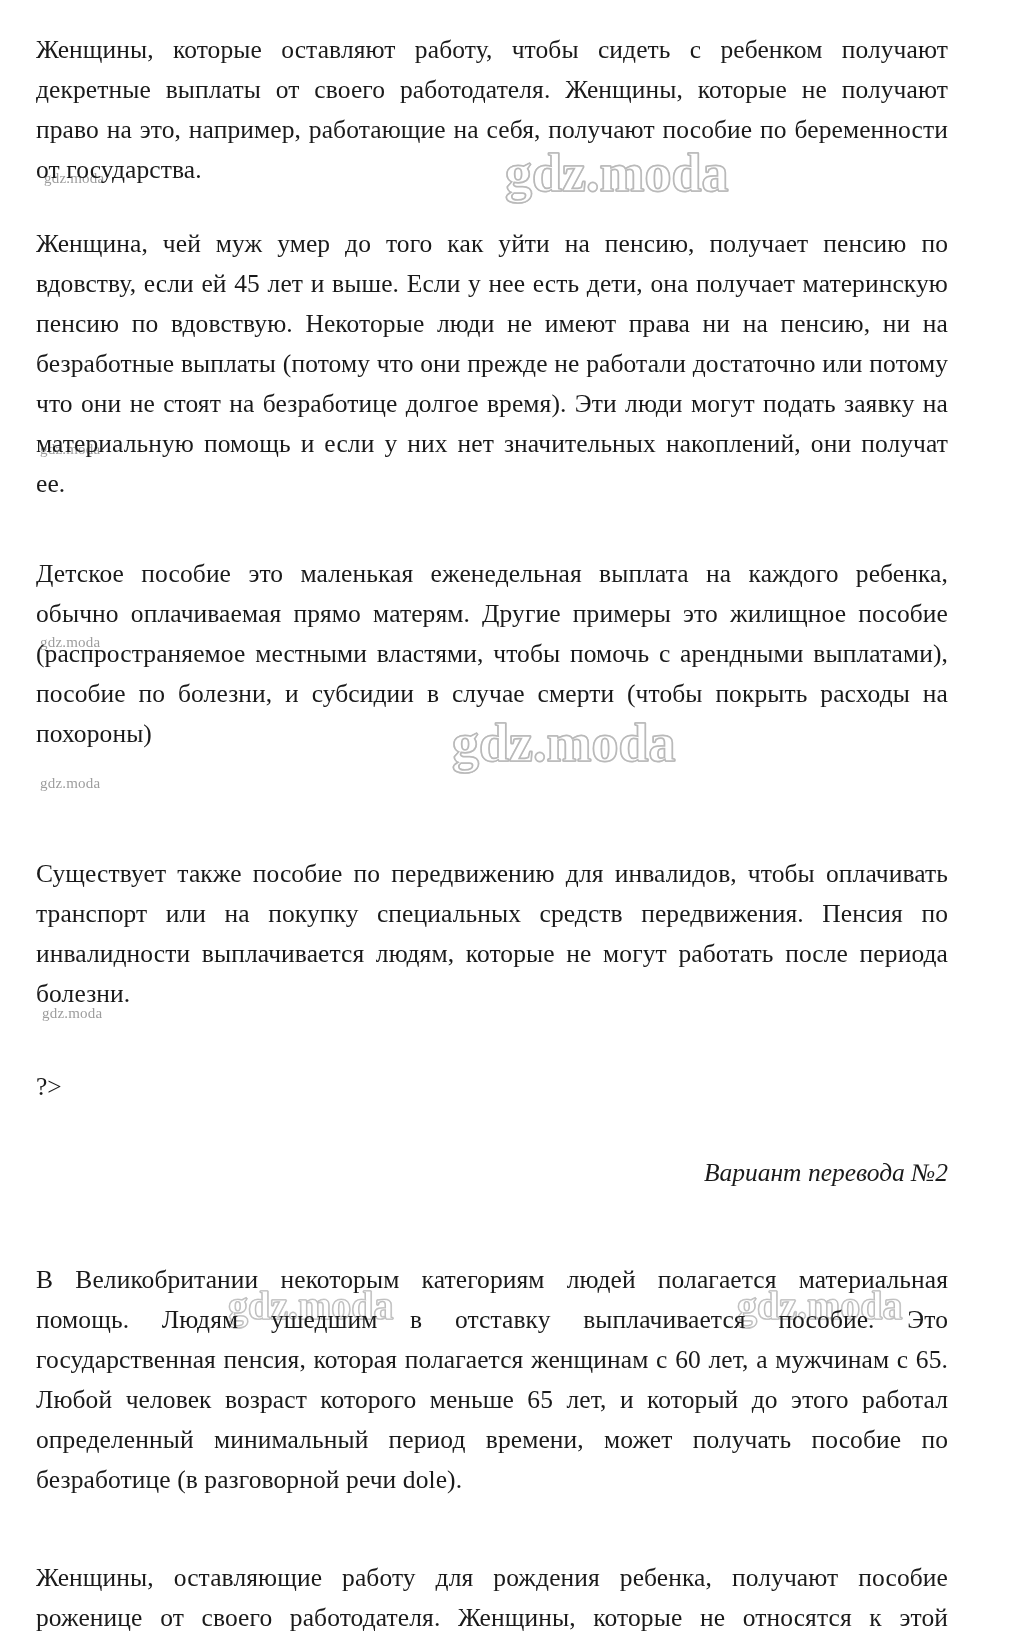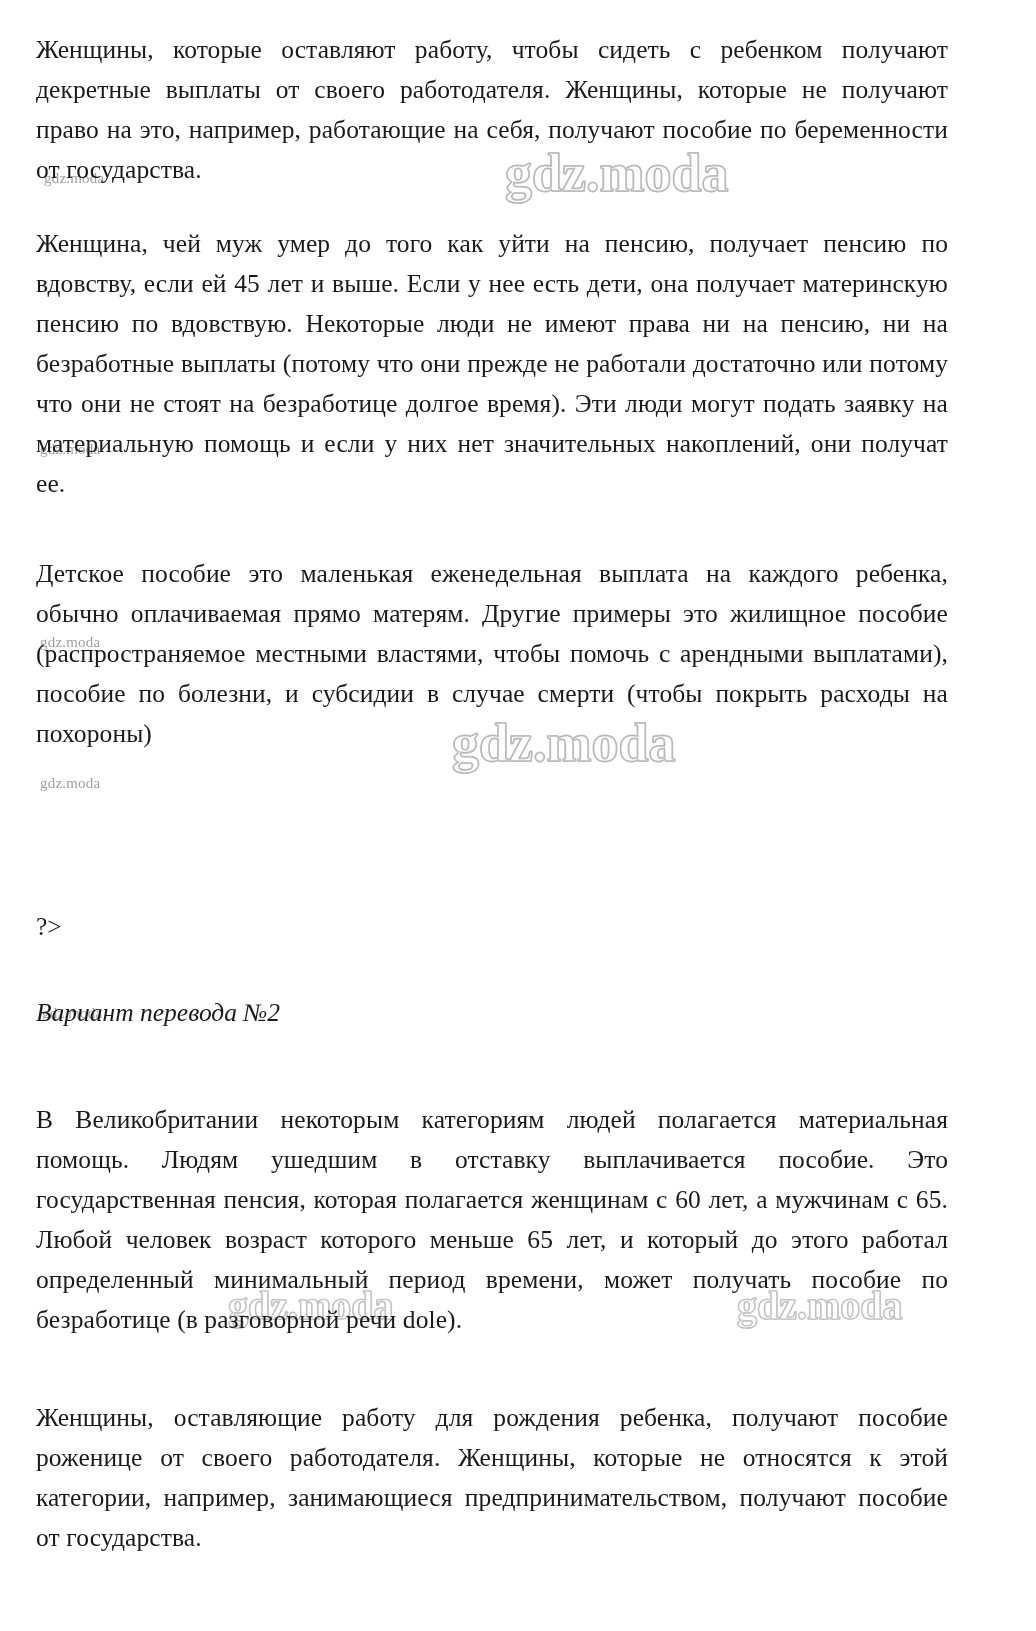--- a/index.html
+++ b/index.html
@@ -38,20 +38,21 @@
   .qmark {
     font-size: 25.5px;
     line-height: 34px;
     margin: 0;
   }
   .variant {
     font-size: 25.5px;
     line-height: 34px;
     font-style: italic;
     margin: 0;
+    text-align: right;
   }
 
   
   .wm-small {
     position: absolute;
     font-family: "Liberation Serif", "DejaVu Serif", serif;
     font-size: 15px;
     color: #9d9d9d;
     letter-spacing: 0.2px;
     white-space: nowrap;
@@ -112,20 +113,21 @@
     <div class="gap-lg"></div>
 
     <p class="para">Женщина, чей муж умер до того как уйти на пенсию, получает пенсию по вдовству, если ей 45 лет и выше. Если у нее есть дети, она получает материнскую пенсию по вдовствую. Некоторые люди не имеют права ни на пенсию, ни на безработные выплаты (потому что они прежде не работали достаточно или потому что они не стоят на безработице долгое время). Эти люди могут подать заявку на материальную помощь и если у них нет значительных накоплений, они получат ее.</p>
     <div class="gap-xl"></div>
 
     <p class="para">Детское пособие это маленькая еженедельная выплата на каждого ребенка, обычно оплачиваемая прямо матерям. Другие примеры это жилищное пособие (распространяемое местными властями, чтобы помочь с арендными выплатами), пособие по болезни, и субсидии в случае смерти (чтобы покрыть расходы на похороны)</p>
     <div class="gap-xl"></div>
 
     <div class="gap-xl"></div>
 
+    <p class="para">Существует также пособие по передвижению для инвалидов, чтобы оплачивать транспорт или на покупку специальных средств передвижения. Пенсия по инвалидности выплачивается людям, которые не могут работать после периода болезни.</p>
 
     <div style="height:56px;"></div>
     <p class="qmark">?&gt;</p>
 
     <div style="height:52px;"></div>
     <p class="variant">Вариант перевода №2</p>
 
     <div style="height:70px;"></div>
     <p class="para">В Великобритании некоторым категориям людей полагается материальная помощь. Людям ушедшим в отставку выплачивается пособие. Это государственная пенсия, которая полагается женщинам с 60 лет, а мужчинам с 65. Любой человек возраст которого меньше 65 лет, и который до этого работал определенный минимальный период времени, может получать пособие по безработице (в разговорной речи dole).</p>
 

